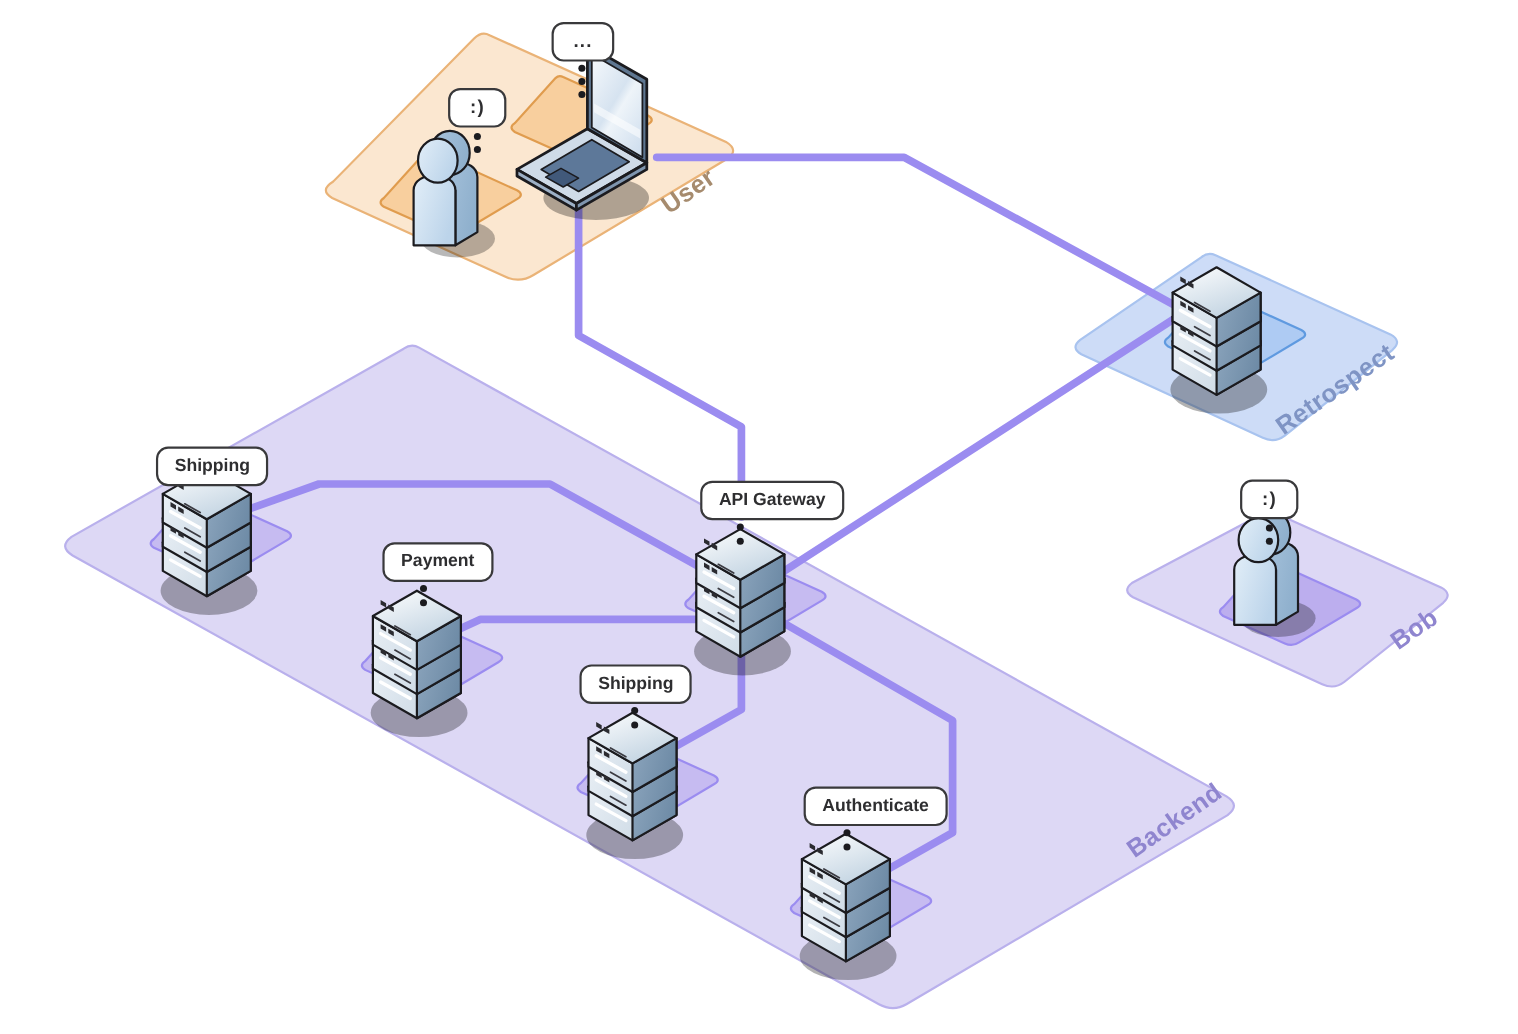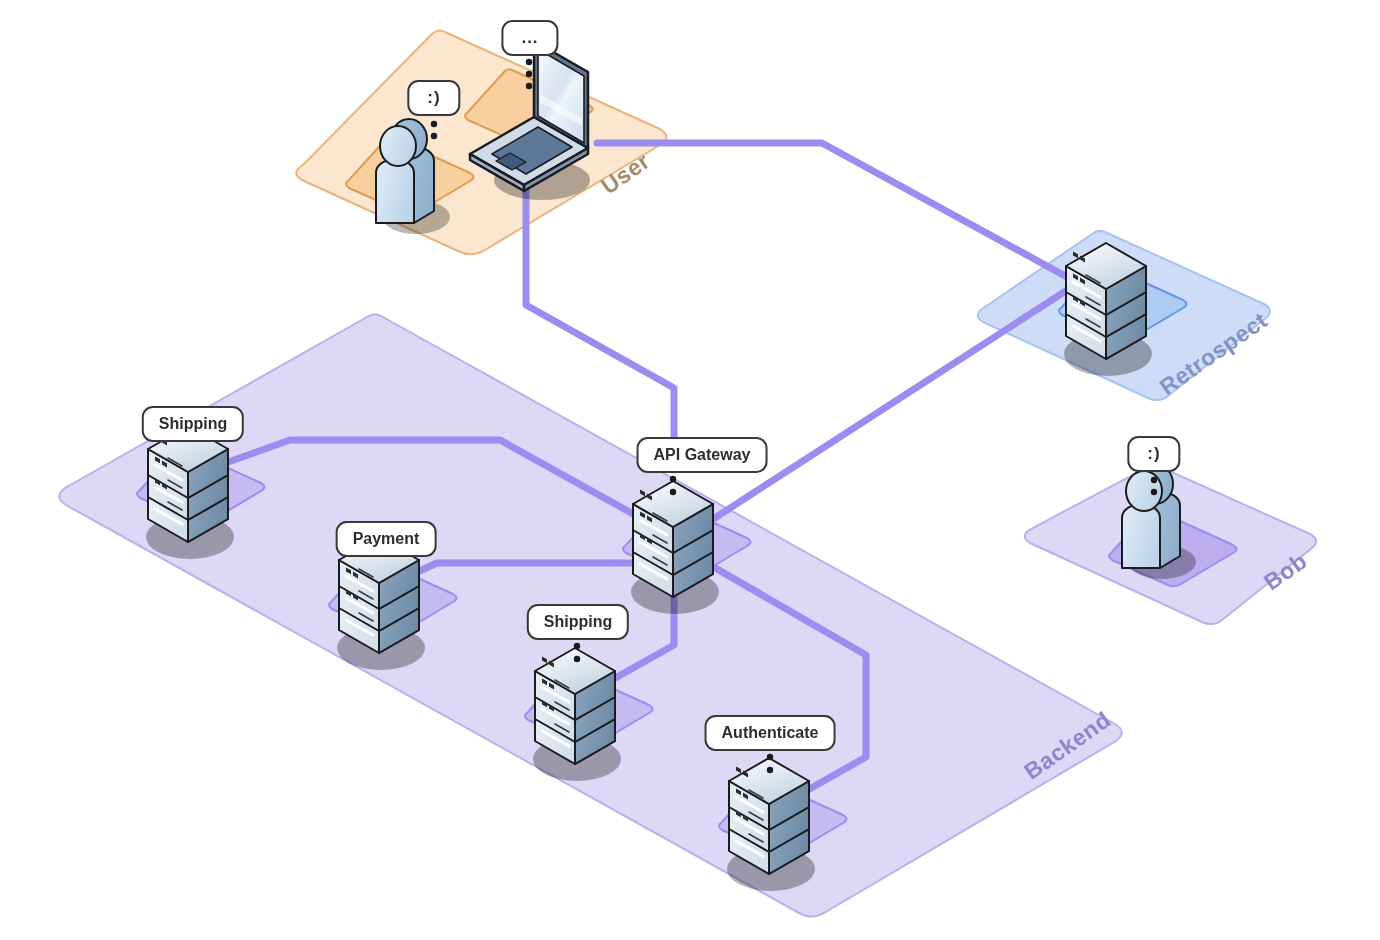--- a/index.html
+++ b/index.html
@@ -212,18 +212,18 @@
   <text class="zone-label" x="1218" y="360" fill="#7f94c4" transform="rotate(-35 1218 360)" text-anchor="middle">Retrospect</text>
   <text class="zone-label" x="1072" y="752" fill="#8f85cf" transform="rotate(-35 1072 752)" text-anchor="middle">Backend</text>
   <text class="zone-label" x="1290" y="578" fill="#8f85cf" transform="rotate(-35 1290 578)" text-anchor="middle">Bob</text>
 </svg>
 
 <div class="bubble" style="left:434px;top:80px;">:)</div>
 <div class="bubble" style="left:530px;top:20px;">...</div>
 <div class="bubble" style="left:1154px;top:436px;">:)</div>
 
 <div class="node-label-box" style="left:193px;top:382px;margin-top:24px;">Shipping</div>
-<div class="node-label-box" style="left:386px;top:493px;margin-top:28px;">Payment</div>
+<div class="node-label-box" style="left:398px;top:493px;">Payment</div>
 <div class="node-label-box" style="left:674px;top:437px;margin-left:28px;">API Gateway</div>
 <div class="node-label-box" style="left:578px;top:604px;">Shipping</div>
-<div class="node-label-box" style="left:770px;top:715px;">Authenticate</div>
+<div class="node-label-box" style="left:796px;top:715px;">Authenticate</div>
 
 </div>
 
 </body></html>

